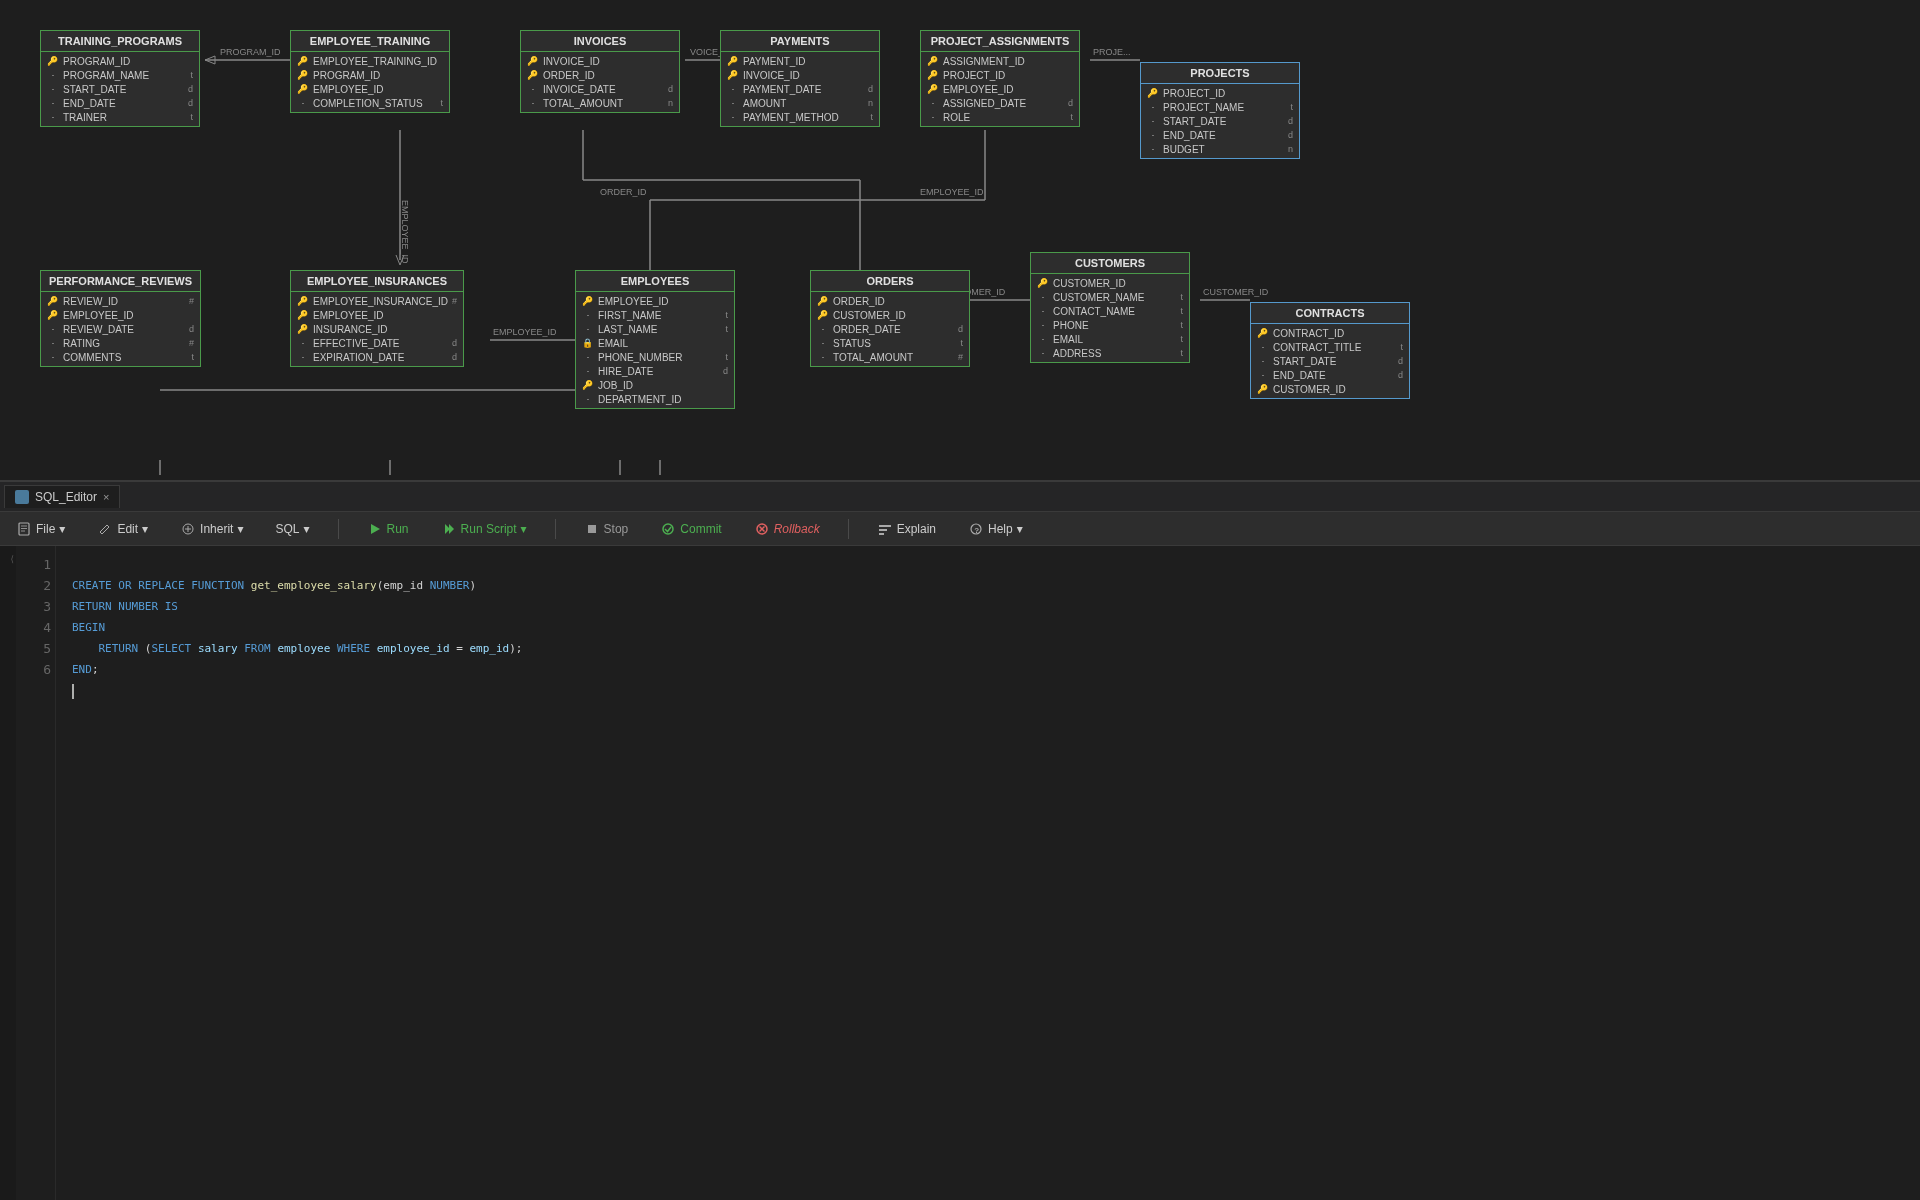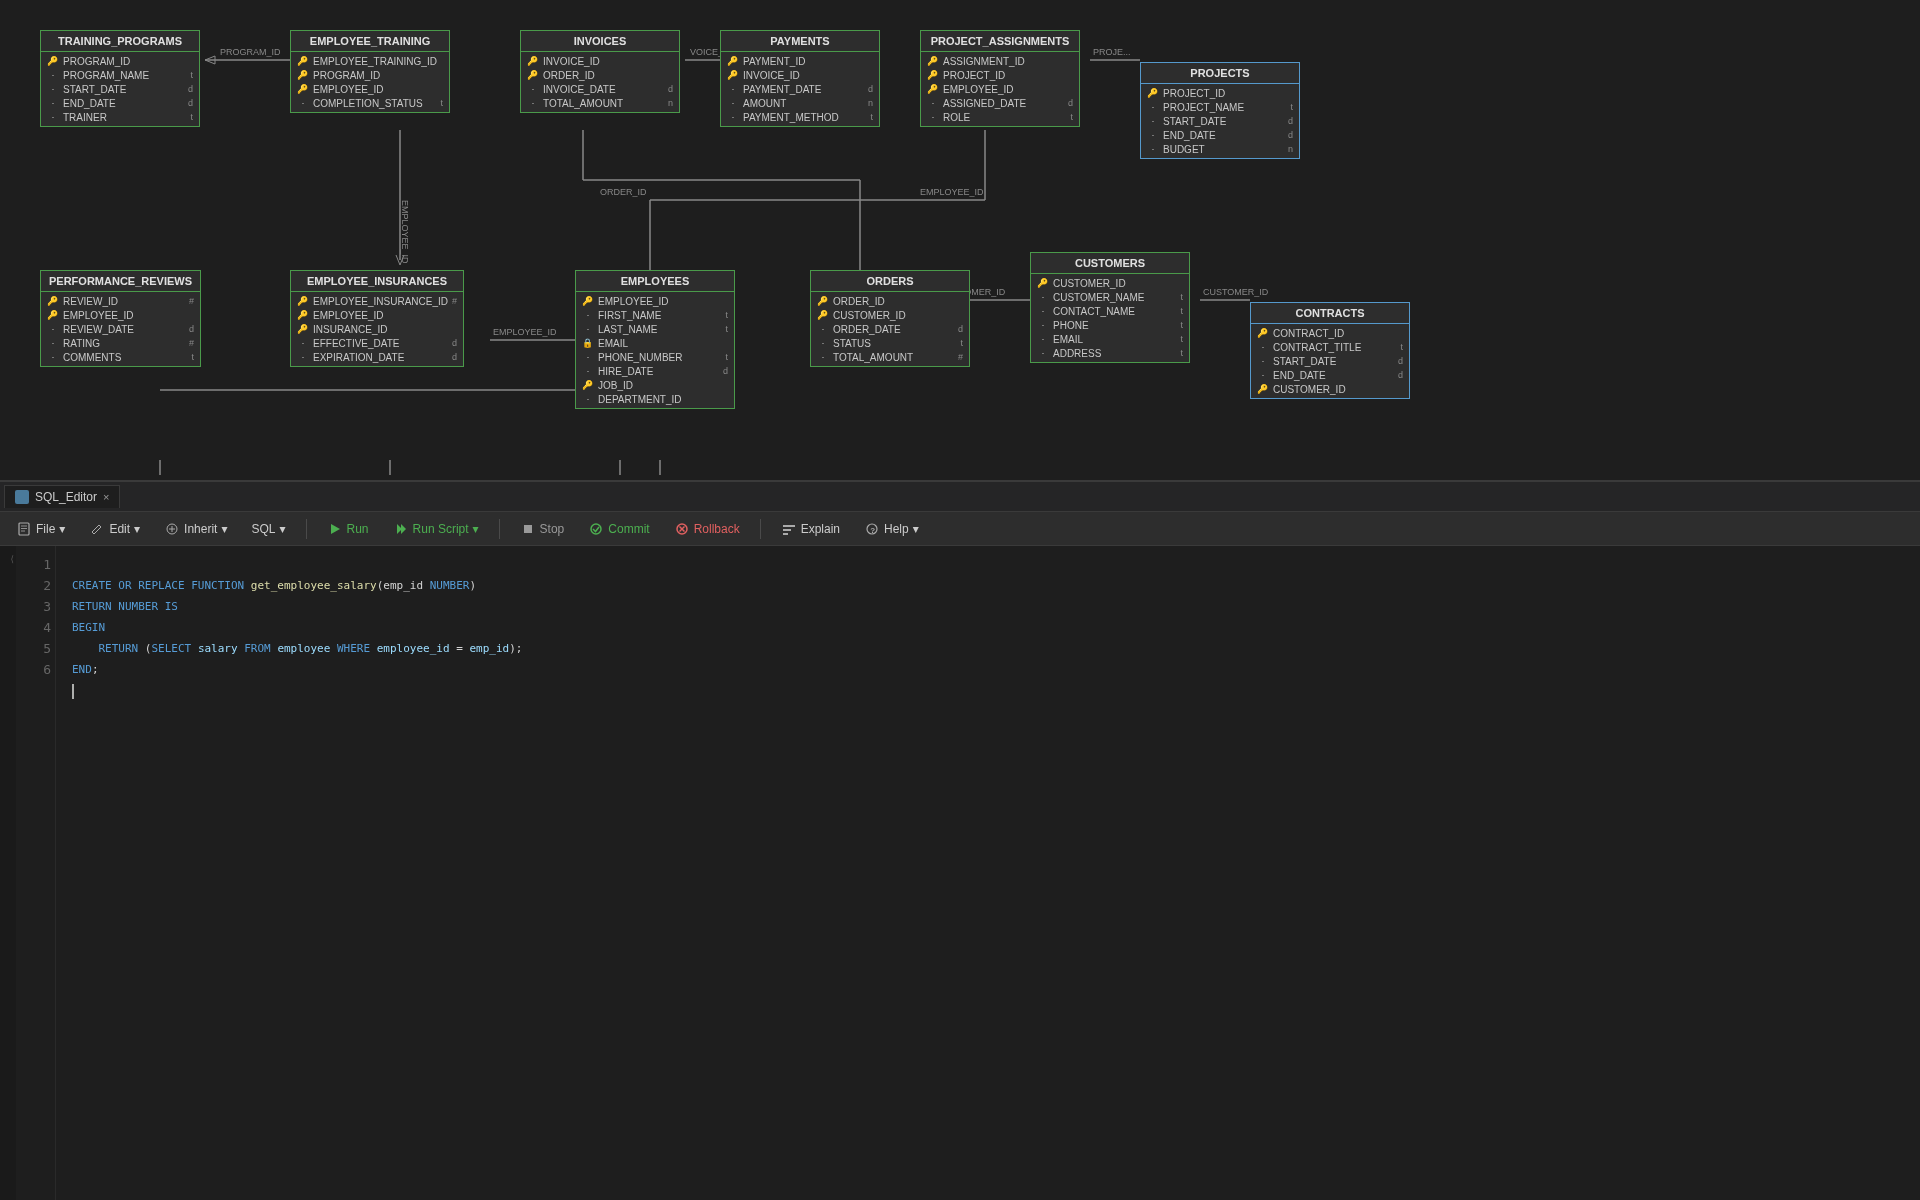--- a/index.html
+++ b/index.html
@@ -114,21 +114,21 @@
     }
 
     
     #toolbar {
       display: flex;
       align-items: center;
       background: #2d2d2d;
       border-bottom: 1px solid #3a3a3a;
       height: 34px;
       padding: 0 8px;
-      gap: 8px;
+      gap: 16px;
     }
     .toolbar-btn {
       display: flex;
       align-items: center;
       gap: 4px;
       padding: 3px 8px;
       background: transparent;
       border: none;
       color: #ccc;
       font-size: 12px;
@@ -202,21 +202,21 @@
       display: flex;
       flex-direction: column;
       gap: 20px;
       padding: 8px 2px;
     }
 
     
     .run-green { color: #4caf50; }
     .stop-gray { color: #999; }
     .commit-green { color: #4caf50; }
-    .rollback-red { color: #e06060; }
+    .rollback-red { color: #e06060; font-style: italic; }
   </style>
 </head>
 <body>
 
 <div id="erd-canvas">
   <svg id="connectors">
 
     <line x1="205" y1="60" x2="290" y2="60" stroke="#888" stroke-width="1.5"></line>
     <text x="220" y="55" fill="#888" font-size="9">PROGRAM_ID</text>
 

